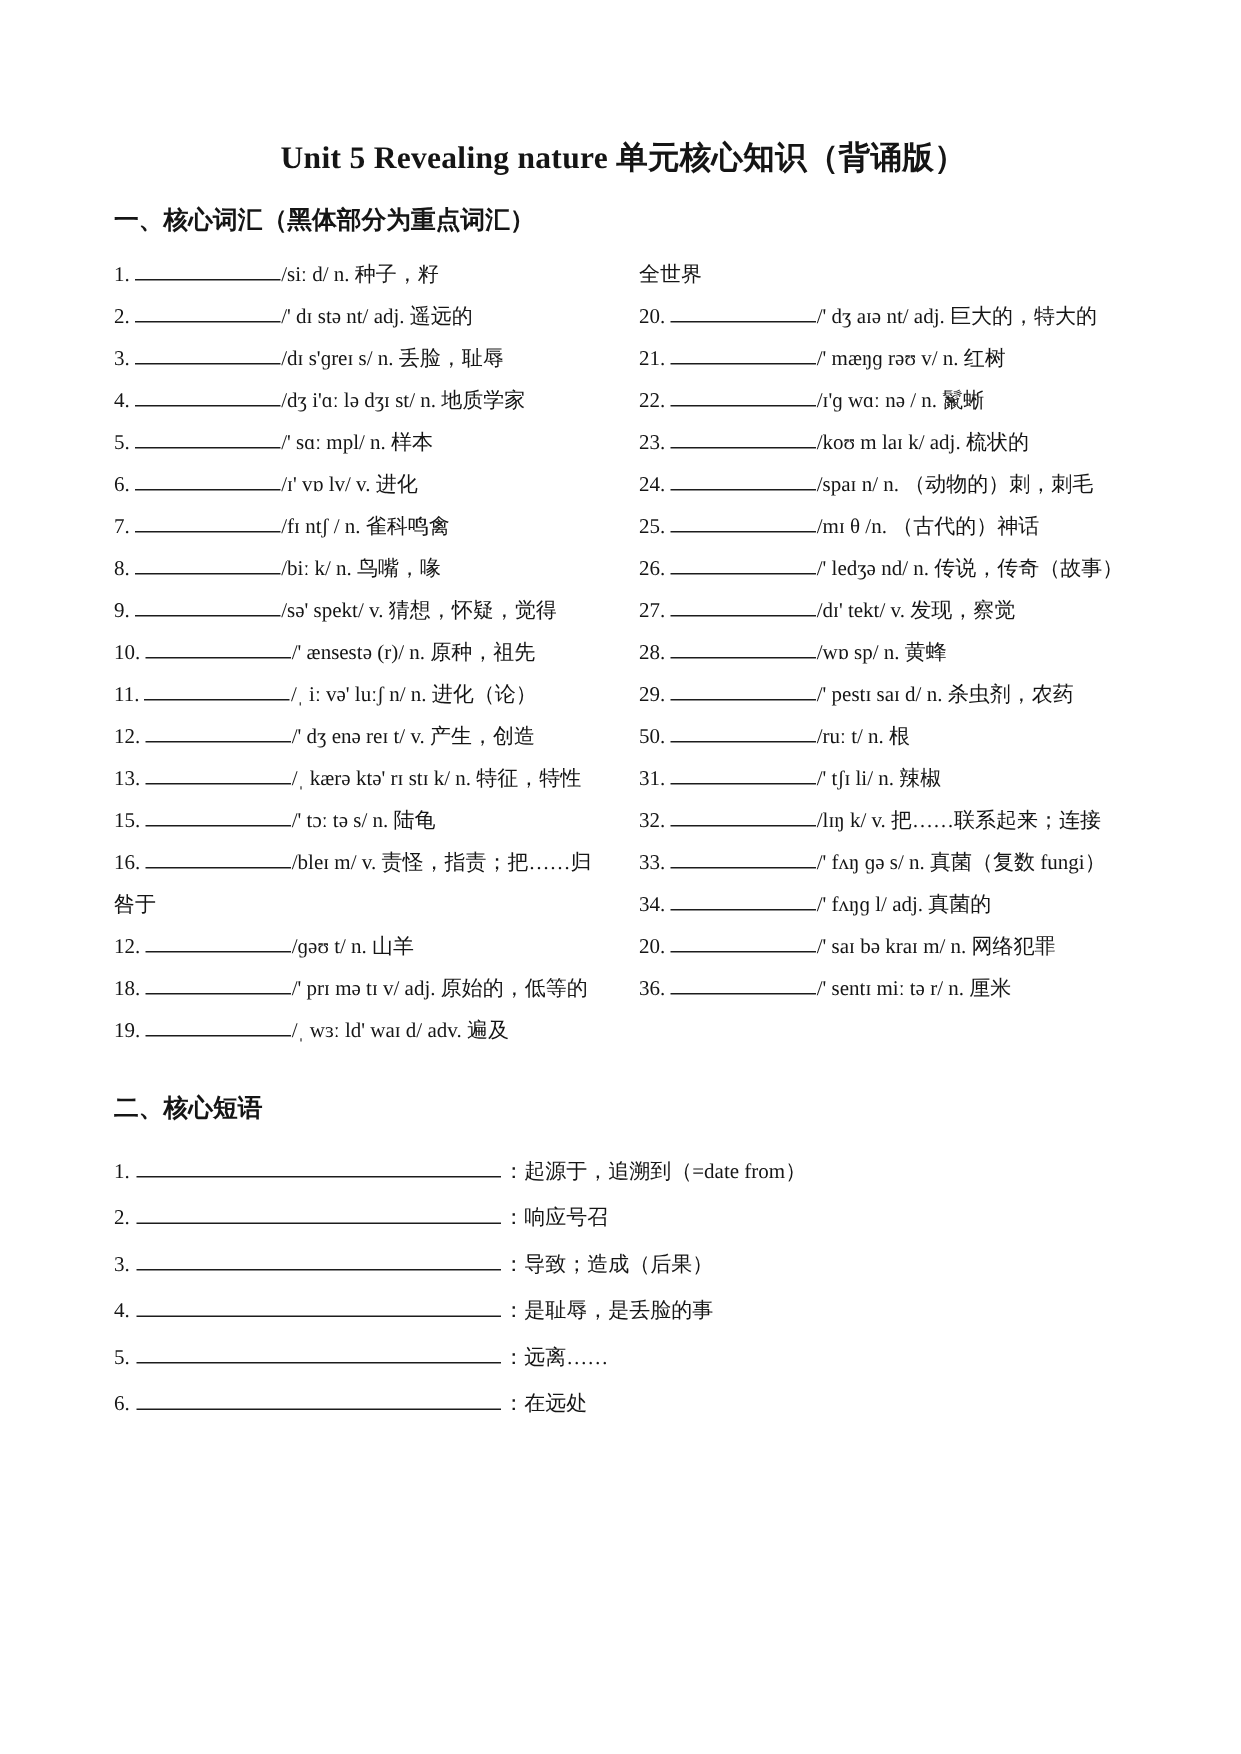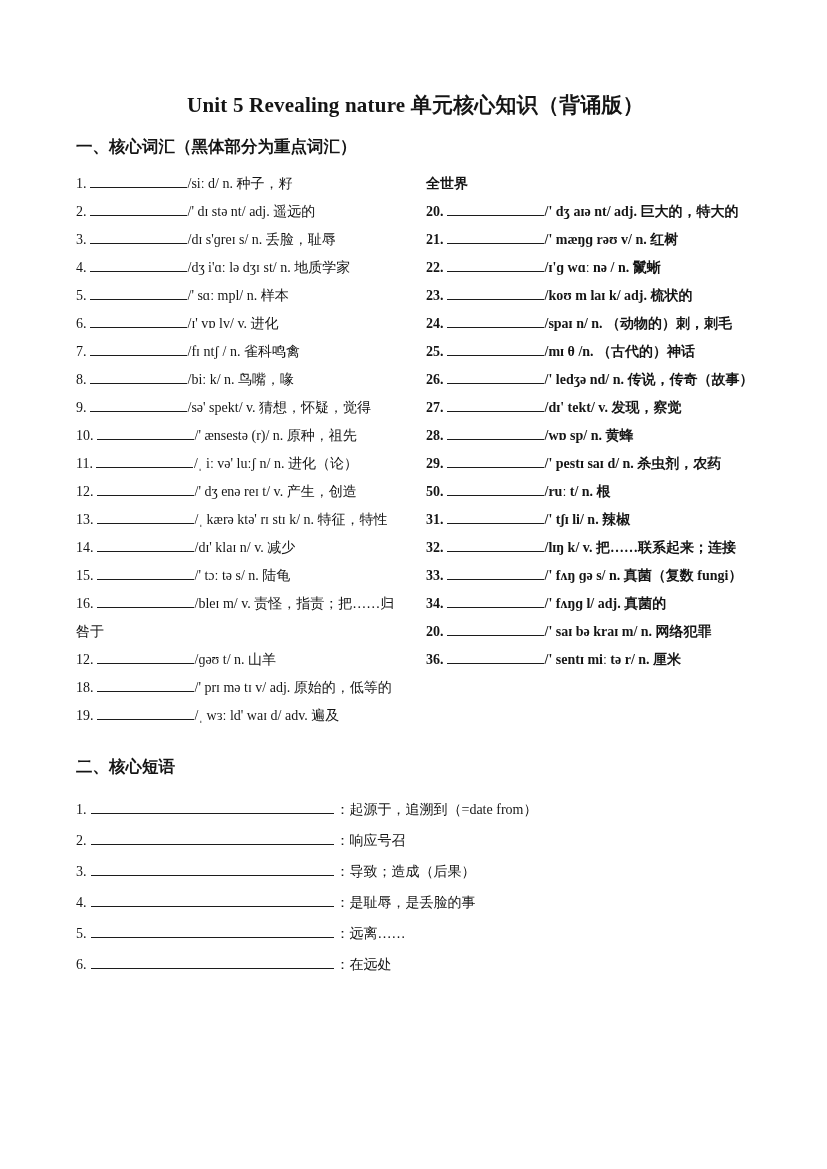--- a/index.html
+++ b/index.html
@@ -25,21 +25,21 @@
     font-size: 16.5px;
     font-weight: bold;
     line-height: 24px;
     font-family: Liberation Mono, monospace;
   }
   .sec2-heading { margin-top: 26px; }
 
   .columns { display: flex; align-items: flex-start; }
   .col-left  { width: 332px; }
   .col-divider { width: 2px; background: #5a5a5a; margin: 2px 12px 2px 4px; }
-  .col-right { flex: 1; font-weight: bold; }
+  .col-right { flex: 1; }
 
   .vi {
     margin: 0;
     font-size: 14px;
     line-height: 28px;
     word-break: break-word;
   }
   .lead-line { margin: 0; font-size: 14px; line-height: 28px; }
 
   .n { margin-right: 2px; }
@@ -83,21 +83,20 @@
       <p class="vi"><span class="n">4.</span><span class="bl"></span><span class="en">/dʒ i'ɑː lə dʒɪ st/ n. 地质学家</span></p>
       <p class="vi"><span class="n">5.</span><span class="bl"></span><span class="en">/' sɑː mpl/ n. 样本</span></p>
       <p class="vi"><span class="n">6.</span><span class="bl"></span><span class="en">/ɪ' vɒ lv/ v. 进化</span></p>
       <p class="vi"><span class="n">7.</span><span class="bl"></span><span class="en">/fɪ ntʃ / n. 雀科鸣禽</span></p>
       <p class="vi"><span class="n">8.</span><span class="bl"></span><span class="en">/biː k/ n. 鸟嘴，喙</span></p>
       <p class="vi"><span class="n">9.</span><span class="bl"></span><span class="en">/sə' spekt/ v. 猜想，怀疑，觉得</span></p>
       <p class="vi"><span class="n">10.</span><span class="bl"></span><span class="en">/' ænsestə (r)/ n. 原种，祖先</span></p>
       <p class="vi"><span class="n">11.</span><span class="bl"></span><span class="en">/ˌ iː və' luːʃ n/ n. 进化（论）</span></p>
       <p class="vi"><span class="n">12.</span><span class="bl"></span><span class="en">/' dʒ enə reɪ t/ v. 产生，创造</span></p>
       <p class="vi"><span class="n">13.</span><span class="bl"></span><span class="en">/ˌ kærə ktə' rɪ stɪ k/ n. 特征，特性</span></p>
-      <p class="vi"><span class="n">14.</span><span class="bl"></span><span class="en">/dɪ' klaɪ n/ v. 减少</span></p>
       <p class="vi"><span class="n">15.</span><span class="bl"></span><span class="en">/' tɔː tə s/ n. 陆龟</span></p>
       <p class="vi"><span class="n">16.</span><span class="bl"></span><span class="en">/bleɪ m/ v. 责怪，指责；把……归咎于</span></p>
       <p class="vi"><span class="n">12.</span><span class="bl"></span><span class="en">/ɡəʊ t/ n. 山羊</span></p>
       <p class="vi"><span class="n">18.</span><span class="bl"></span><span class="en">/' prɪ mə tɪ v/ adj. 原始的，低等的</span></p>
       <p class="vi"><span class="n">19.</span><span class="bl"></span><span class="en">/ˌ wɜː ld' waɪ d/ adv. 遍及</span></p>
     </div>
 
     <div class="col-divider"></div>
 
     <div class="col-right">

